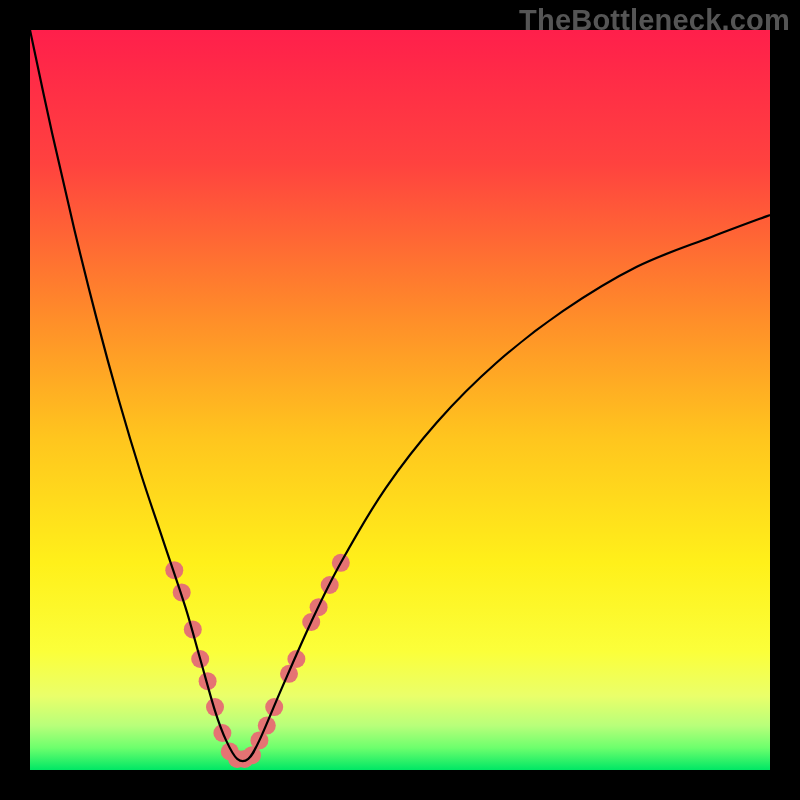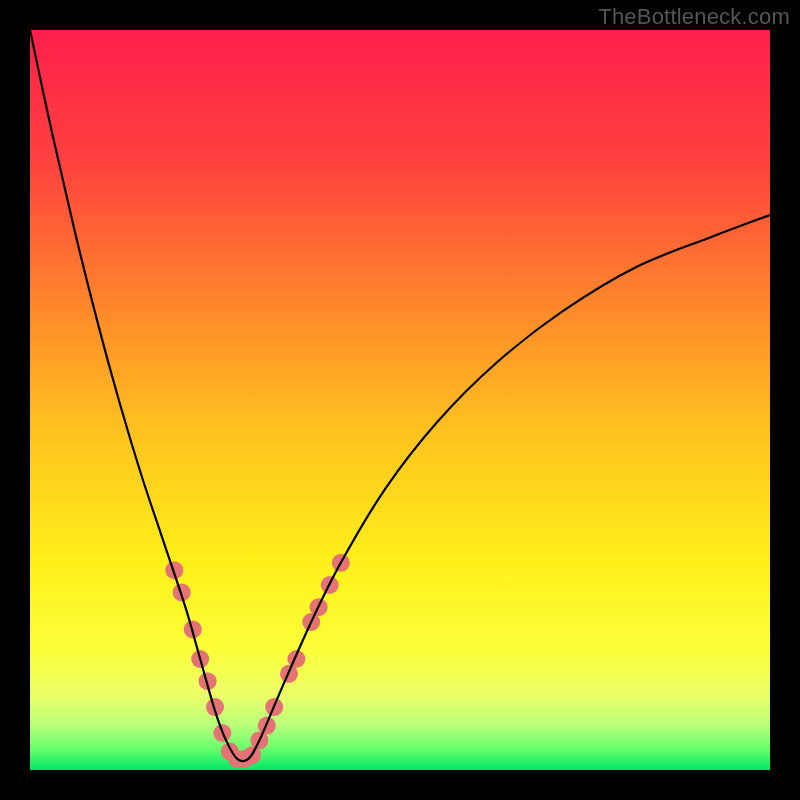--- a/index.html
+++ b/index.html
@@ -38,22 +38,22 @@
     left: 0;
     top: 0;
     width: 100%;
     height: 100%;
   }
   .watermark {
     position: absolute;
     top: 4px;
     right: 10px;
     color: #555;
-    font-size: 22px;
-    font-weight: 400;
+    font-size: 29px;
+    font-weight: 700;
     letter-spacing: 0.2px;
     user-select: none;
   }
 </style>
 </head>
 <body>
 
 <div class="frame">
 
   <div class="plot-area">

